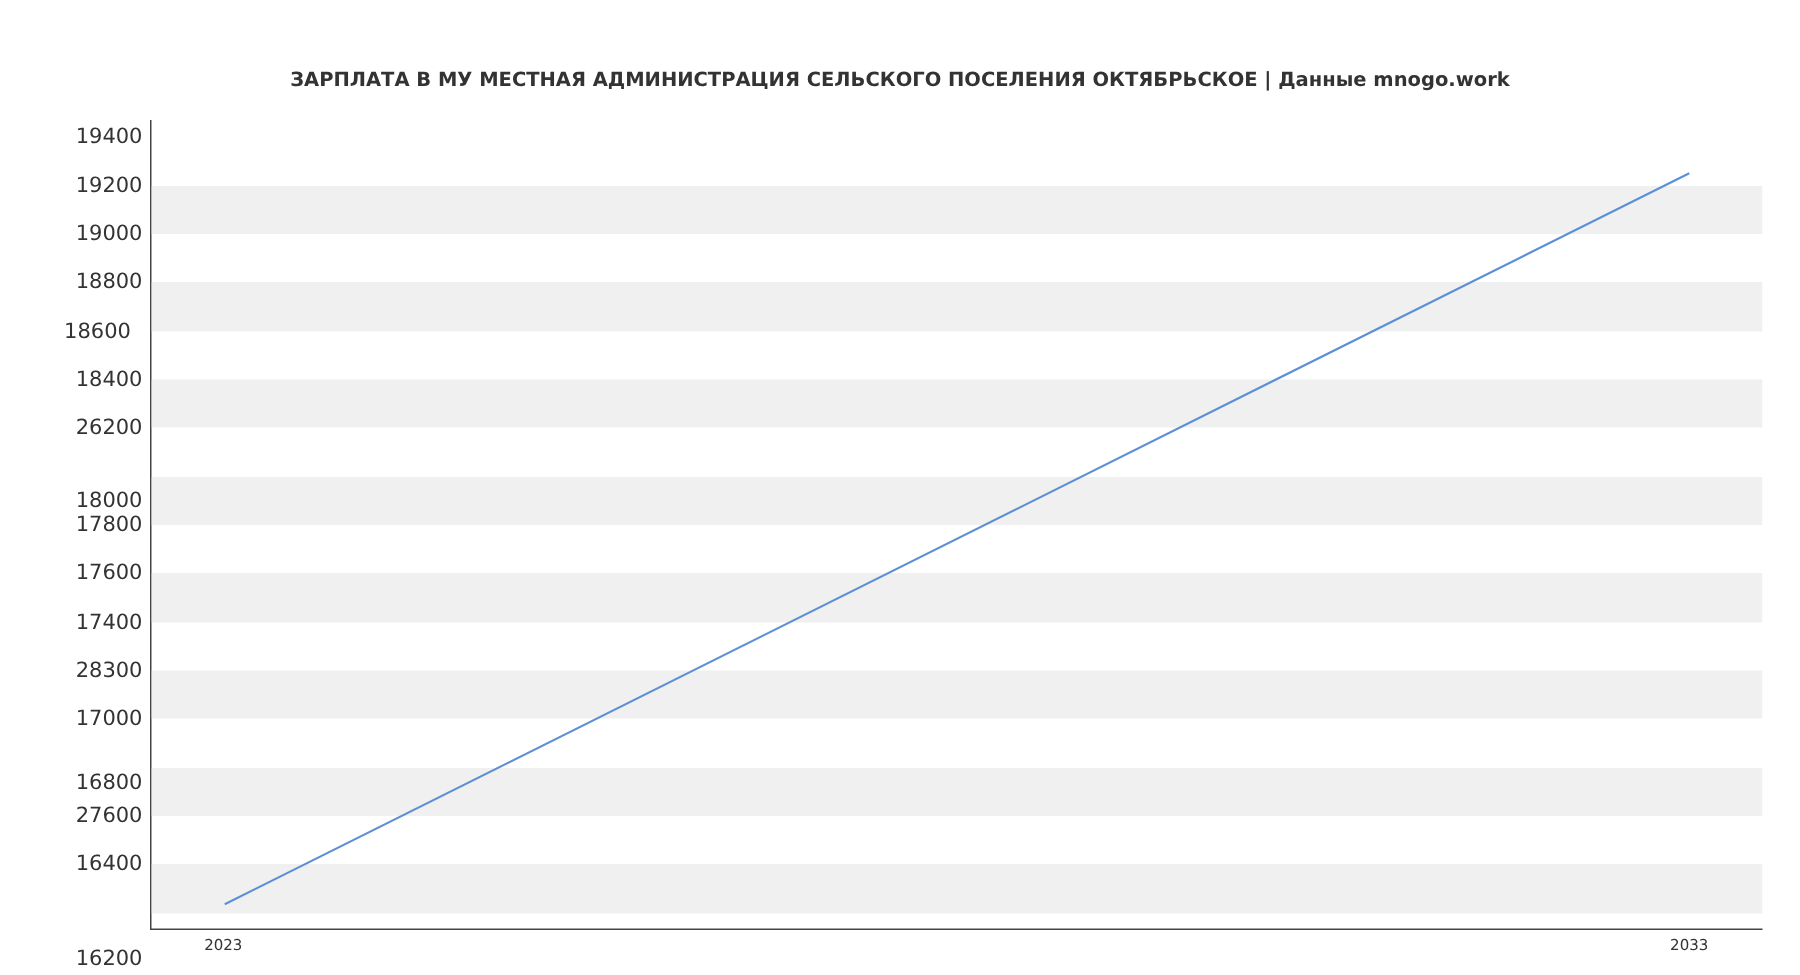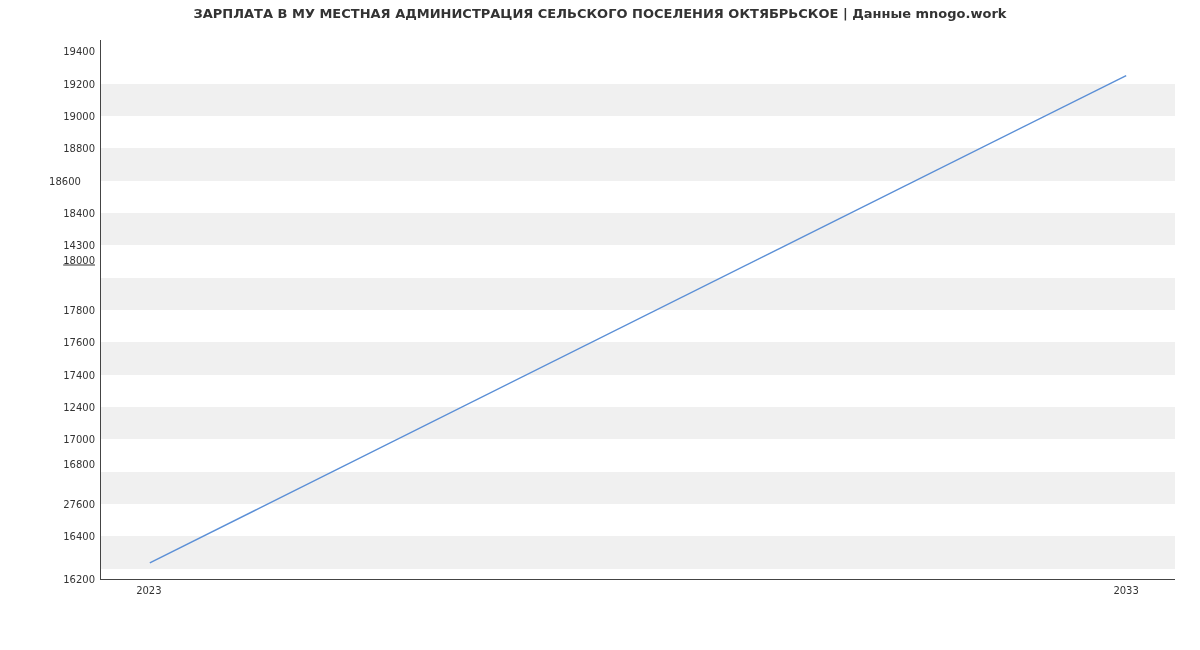--- a/index.html
+++ b/index.html
@@ -9,20 +9,21 @@
     height: 650px;
     background: #ffffff;
     font-family: "DejaVu Sans", "Verdana", sans-serif;
     font-size: 12px;
     color: #333333;
   }
   .chart-wrap {
     position: relative;
     width: 1200px;
     height: 508px;
+    margin-top: 40px;
   }
   .title {
     position: absolute;
     top: 6px;
     left: 0;
     width: 1200px;
     text-align: center;
     font-size: 13px;
     font-weight: 600;
     color: #333;
@@ -43,21 +44,21 @@
     position: absolute;
     left: 0;
     width: 100%;
     background: #f0f0f0;
   }
   .y-tick-label {
     position: absolute;
     right: 1105px; 
     width: 60px;
     text-align: right;
-    font-size: 10px;
+    font-size: 14px;
     color: #333;
     transform: translateY(-50%);
   }
   .x-tick-label {
     position: absolute;
     top: 585px;
     font-size: 10px;
     color: #333;
     transform: translateX(-50%);
   }
@@ -74,31 +75,31 @@
     fill: none;
   }
 </style>
 </head>
 <body>
 
 <div class="chart-wrap">
   <div class="title">ЗАРПЛАТА В МУ МЕСТНАЯ АДМИНИСТРАЦИЯ СЕЛЬСКОГО ПОСЕЛЕНИЯ ОКТЯБРЬСКОЕ | Данные mnogo.work</div>
 
   <div id="ytick-layer">
-      <div class="y-tick-label" style="top: 579px;">16200</div>
+      <div class="y-tick-label" style="top: 599px;">16200</div>
       <div class="y-tick-label" style="top: 536.347px;">16400</div>
       <div class="y-tick-label" style="top: 504.012px;">27600</div>
-      <div class="y-tick-label" style="top: 464px;">16800</div>
+      <div class="y-tick-label" style="top: 482px;">16800</div>
       <div class="y-tick-label" style="top: 439.341px;">17000</div>
-      <div class="y-tick-label" style="top: 407.006px;">12400</div>
+      <div class="y-tick-label" style="top: 407.006px;">28300</div>
       <div class="y-tick-label" style="top: 375px;">17400</div>
       <div class="y-tick-label" style="top: 342.335px;">17600</div>
       <div class="y-tick-label" style="top: 310px;">17800</div>
-      <div class="y-tick-label" style="top: 260px; text-decoration: underline;">18000</div>
-      <div class="y-tick-label" style="top: 245.329px;">14300</div>
+      <div class="y-tick-label" style="top: 294px;">18000</div>
+      <div class="y-tick-label" style="top: 245.329px;">26200</div>
       <div class="y-tick-label" style="top: 212.994px;">18400</div>
       <div class="y-tick-label" style="top: 180.659px; text-align: center;">18600</div>
       <div class="y-tick-label" style="top: 148.323px;">18800</div>
       <div class="y-tick-label" style="top: 115.988px; text-align: right;">19000</div>
       <div class="y-tick-label" style="top: 83.6527px;">19200</div>
       <div class="y-tick-label" style="top: 51.3174px;">19400</div>
     </div>
   <div id="xtick-layer">
       <div class="x-tick-label" style="left: 148.864px;">2023</div>
       <div class="x-tick-label" style="left: 1126.14px;">2033</div>

